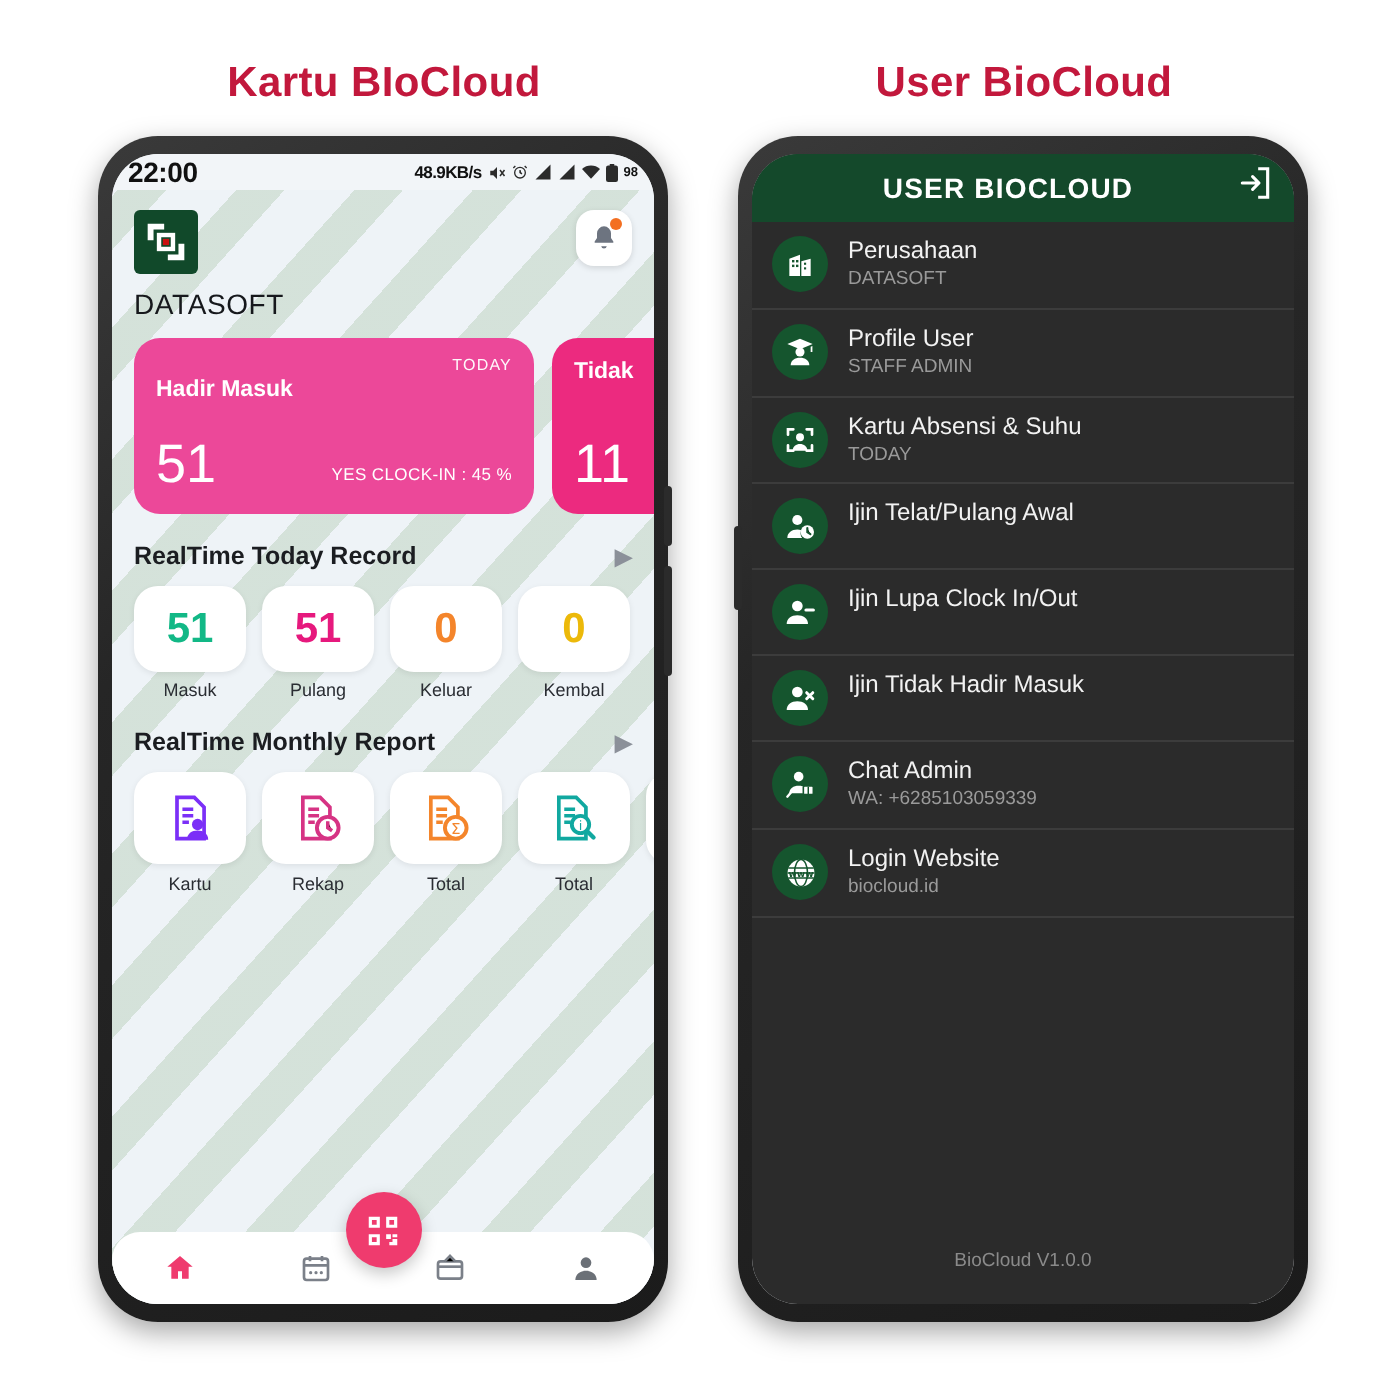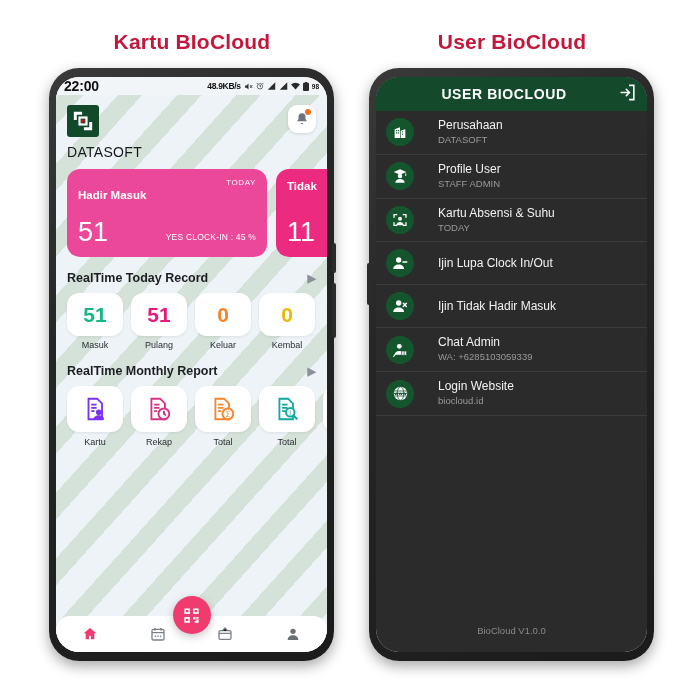--- a/index.html
+++ b/index.html
@@ -143,21 +143,21 @@
   .user-head {
     background:#14492b; height:34px; display:flex; align-items:center;
     padding:0 10px 0 14px;
   }
   .user-title {
     flex:1; text-align:center; color:#fff; font-size:14px;
     font-weight:bold; letter-spacing:.6px;
   }
   .menu-list { padding:0; }
   .menu-item {
-    display:flex; align-items:center; gap:24px;
+    display:flex; align-items:flex-start; gap:10px;
     padding:7px 10px; border-bottom:1px solid #3c3c3c; min-height:43px;
   }
   .menu-ico {
     width:28px; height:28px; border-radius:50%; background:#15552e;
     display:flex; align-items:center; justify-content:center; flex:0 0 28px;
   }
   .menu-txt { display:flex; flex-direction:column; justify-content:center; }
   .menu-title { font-size:12px; color:#f2f2f2; line-height:1.25; }
   .menu-sub { font-size:9.5px; color:#9a9a9a; line-height:1.35; margin-top:1px; }
   .user-foot {
@@ -454,20 +454,33 @@
                   <circle cx="12" cy="10" r="3" fill="#fff"></circle>
                   <path fill="#fff" d="M6.5 20c0-3.2 2.6-5 5.5-5s5.5 1.8 5.5 5z"></path>
                 </svg>
             </div>
             <div class="menu-txt">
               <span class="menu-title">Kartu Absensi &amp; Suhu</span>
               <span class="menu-sub">TODAY</span>
             </div>
           </div>
 
+          <div class="menu-item">
+            <div class="menu-ico">
+              <svg width="16" height="16" viewBox="0 0 24 24">
+                  <circle cx="10" cy="7.5" r="3.8" fill="#fff"></circle>
+                  <path fill="#fff" d="M2.5 21c0-4 3.4-6.3 7.5-6.3 1 0 2 .14 2.9.4A6 6 0 0 0 13.6 21z"></path>
+                  <circle cx="17.5" cy="16.5" r="5" fill="#fff"></circle>
+                  <path stroke="#15552e" stroke-width="1.6" stroke-linecap="round" d="M17.5 13.5v3.2l2.3 1.4"></path>
+                </svg>
+            </div>
+            <div class="menu-txt">
+              <span class="menu-title">Ijin Telat/Pulang Awal</span>
+            </div>
+          </div>
 
           <div class="menu-item">
             <div class="menu-ico">
               <svg width="16" height="16" viewBox="0 0 24 24">
                   <circle cx="10" cy="7.5" r="4" fill="#fff"></circle>
                   <path fill="#fff" d="M2 21c0-4.3 3.6-6.6 8-6.6s8 2.3 8 6.6z"></path>
                   <path stroke="#fff" stroke-width="2.4" stroke-linecap="round" d="M16.5 10.5h5.5"></path>
                 </svg>
             </div>
             <div class="menu-txt">

